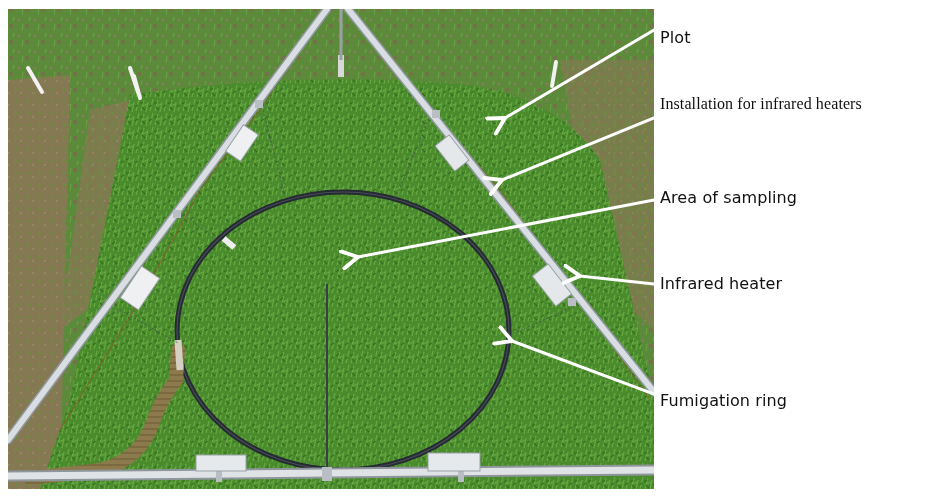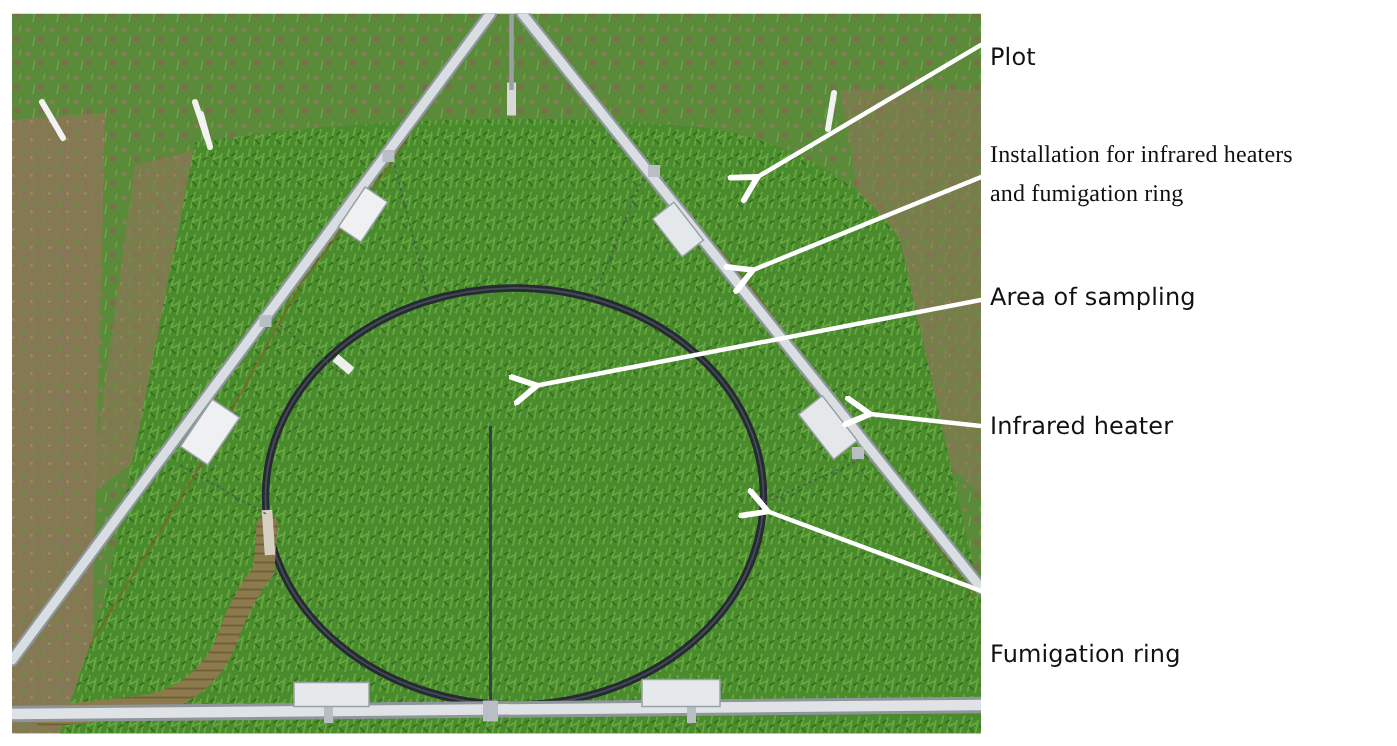--- a/index.html
+++ b/index.html
@@ -159,24 +159,23 @@
         <line x1="654" y1="394" x2="512" y2="341" marker-end="url(#arrowHead)"></line>
       </g>
     </g>
   </svg>
 
   <div class="label" style="top:25px;">
     <span>Plot</span>
   </div>
   <div class="label" style="top:91px;font-family:Liberation Serif, serif;">
     <span>Installation for infrared heaters</span>
-    <span>and fumigation ring</span>
   </div>
   <div class="label" style="top:271px;">
     <span>Infrared heater</span>
   </div>
   <div class="label" style="top:185px;">
     <span>Area of sampling</span>
   </div>
-  <div class="label" style="top:388px;margin-top:35px;">
+  <div class="label" style="top:388px;">
     <span>Fumigation ring</span>
   </div>
 </div>
 
 </body></html>

